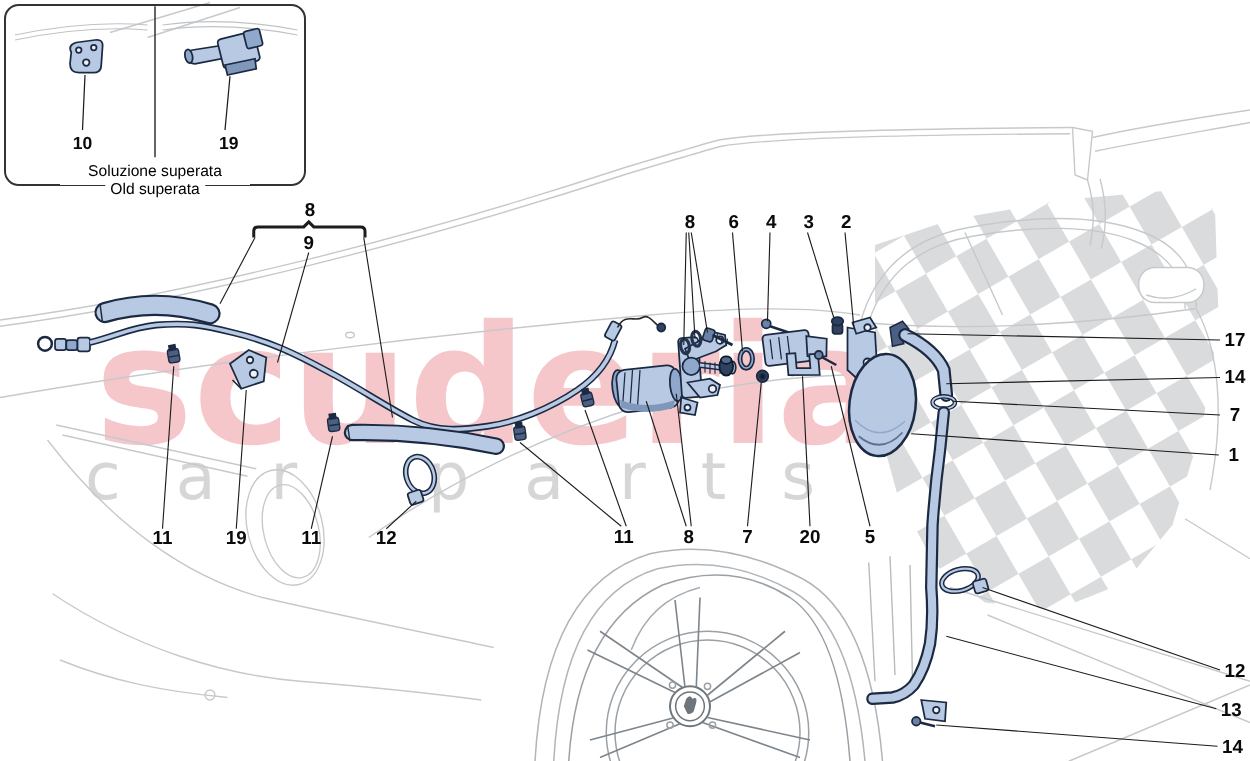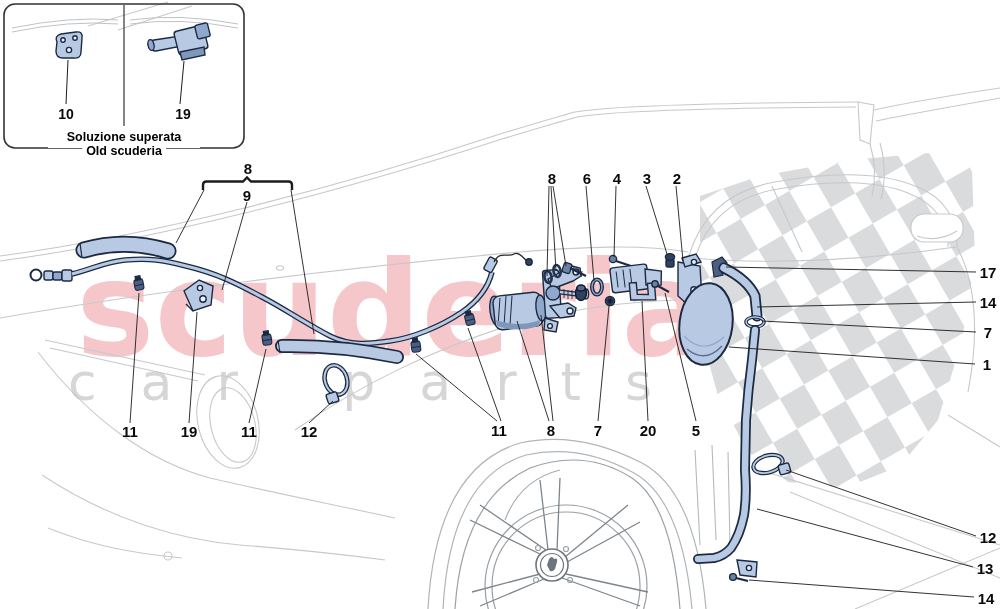--- a/index.html
+++ b/index.html
@@ -10,21 +10,21 @@
             font-family:"DejaVu Sans", sans-serif;}
   .wm-sub{position:absolute;left:68px;top:352px;font-size:52px;font-weight:400;
           letter-spacing:44px;color:#d6d6d6;z-index:1;white-space:nowrap;
           font-family:"DejaVu Sans", sans-serif;}
   svg.diagram{position:absolute;left:0;top:0;z-index:2;}
   .callout{position:absolute;z-index:3;transform:translate(-50%,-50%);
            font-size:15px;font-weight:700;color:#0a0a0a;white-space:nowrap;}
   .boxlabel{position:absolute;z-index:3;transform:translate(-50%,-50%);
             font-size:14px;font-weight:700;color:#0a0a0a;}
   .caption{position:absolute;z-index:3;transform:translate(-50%,-50%);
-           font-size:12.5px;font-weight:700;color:#000;background:#fff;
+           font-size:12.5px;font-weight:400;color:#000;background:#fff;
            padding:0 4px;white-space:nowrap;text-align:center;}
 </style>
 </head>
 <body>
 
 <div id="stage">
 
   <div class="wm-brand">scuderia</div>
   <div class="wm-sub">car parts</div>
 
@@ -333,15 +333,15 @@
   <div class="callout" style="left:598px;top:430px">7</div>
   <div class="callout" style="left:648px;top:430px">20</div>
   <div class="callout" style="left:696px;top:430px">5</div>
   <div class="callout" style="left:988px;top:537px">12</div>
   <div class="callout" style="left:985px;top:568px">13</div>
   <div class="callout" style="left:986px;top:598px">14</div>
 
   <div class="boxlabel" style="left:66px;top:114px">10</div>
   <div class="boxlabel" style="left:183px;top:114px">19</div>
   <div class="caption" style="left:124px;top:137px">Soluzione superata</div>
-  <div class="caption" style="left:124px;top:151px">Old scuderia</div>
+  <div class="caption" style="left:124px;top:151px">Old superata</div>
 
 </div>
 
 </body></html>

